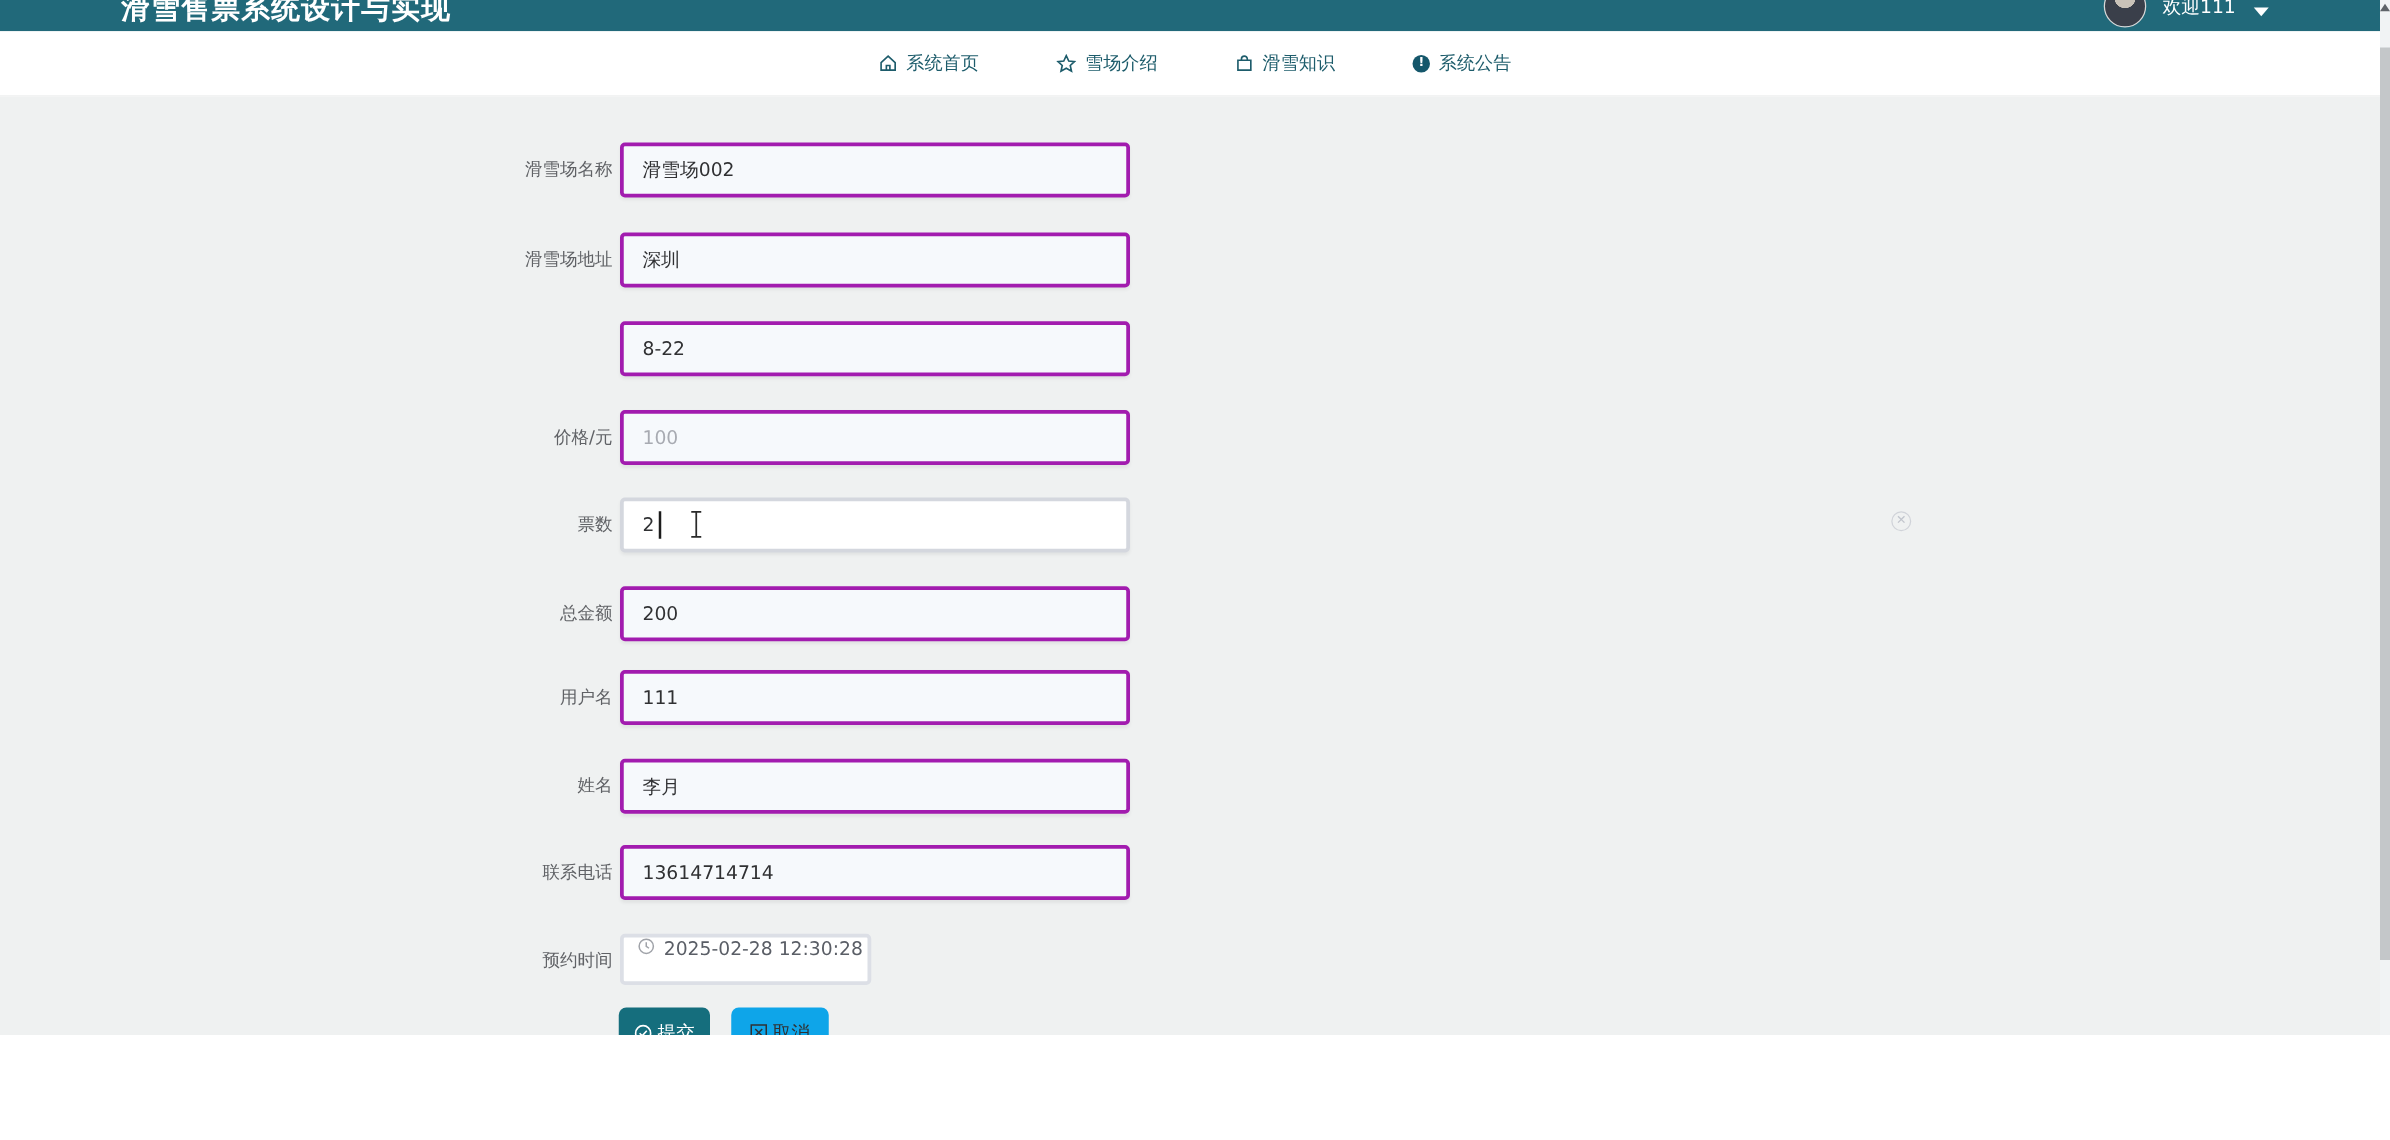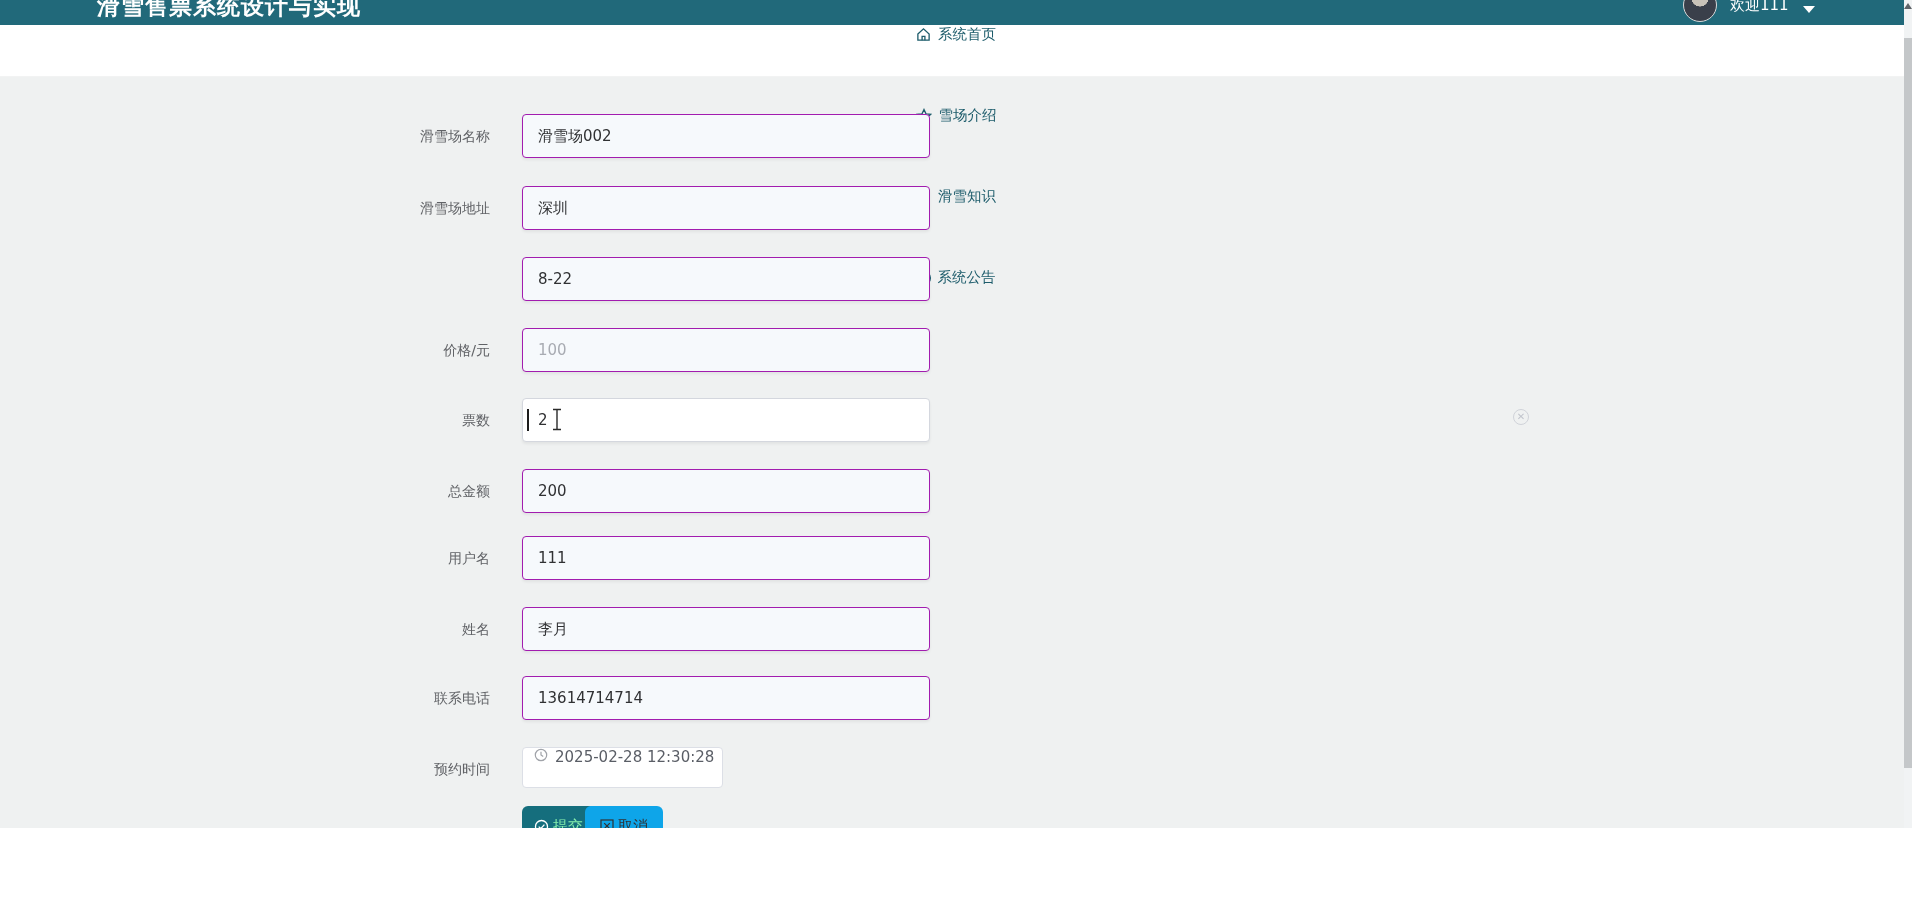--- a/index.html
+++ b/index.html
@@ -11,49 +11,49 @@
   .header { position:absolute; left:0; top:0; width:1912px; height:25px; background:#21697a; }
   .app-title { position:absolute; left:97px; top:-9px; font-size:23px; font-weight:bold; color:#ffffff; letter-spacing:1px; white-space:nowrap; }
   .avatar { position:absolute; left:1683px; top:-12px; width:34px; height:34px; border-radius:50%;
             background:radial-gradient(circle at 50% 28%, #c9c2b8 0 30%, #3a3f4a 31% 100%); border:1px solid #d8d8d8; }
   .welcome { position:absolute; left:1730px; top:-5px; font-size:15px; color:#ffffff; line-height:20px; white-space:nowrap; }
   .caret-down { position:absolute; left:1803px; top:6px; width:0; height:0;
             border-left:6px solid transparent; border-right:6px solid transparent; border-top:7px solid #ffffff; }
 
   
   .nav { position:absolute; left:0; top:25px; width:1912px; height:52px; background:#ffffff;
-         display:flex; justify-content:flex-start; align-items:center; gap:62px; border-bottom:1px solid #f2f3f3;flex-direction:column; }
+         display:flex; justify-content:center; align-items:center; gap:62px; border-bottom:1px solid #f2f3f3; }
   .nav-item { display:flex; align-items:center; gap:7px; font-size:14.5px; color:#1d5c6b; cursor:pointer; }
   .nav-item svg { display:block; }
   .badge-info { width:14px; height:14px; border-radius:50%; background:#15576b; color:#fff; font-size:10px;
                 font-weight:bold; text-align:center; line-height:14px; }
 
   
   .frow { position:absolute; left:0; width:1912px; height:44px; }
   .flabel { position:absolute; left:0; top:0; width:490px; height:44px; line-height:44px;
             text-align:right; font-size:14px; color:#606266; }
-  .fbox { position:absolute; left:522px; top:0; width:408px; height:44px; background:#f6f9fc;
-          border:1px solid #a21caf; border-radius:4px; box-shadow:0 2px 3px rgba(0,0,0,.06); }
+  .fbox { position:absolute; left:496px; top:0; width:408px; height:44px; background:#f6f9fc;
+          border:3px solid #a21caf; border-radius:4px; box-shadow:0 2px 3px rgba(0,0,0,.06); }
   .fbox input { width:100%; height:100%; border:none; outline:none; background:transparent;
                 padding:0 15px; font-size:15px; color:#303133; font-family:inherit; }
   .fbox.muted input { color:#a8abb2; }
   .fbox.focused { background:#ffffff; border-color:#d4d7de; }
   .fbox.datetime { width:201px; height:41px; background:#ffffff; border-color:#dcdfe6; box-shadow:none;
                    display:flex; padding-left:11px; gap:7px; }
   .fbox.datetime .dt-text { font-size:15px; color:#5a5e66; white-space:nowrap; }
 
   .text-caret { position:absolute; left:527px; top:409px; width:1.5px; height:22px; background:#1c1c1c; }
   .ibeam { position:absolute; left:551px; top:408px; }
   .clear-icon { position:absolute; left:1513px; top:409px; width:16px; height:16px; border:1px solid #d0d3d9;
                 border-radius:50%; color:#c0c4cc; font-size:10px; line-height:14px; text-align:center; }
 
   
   .btn { position:absolute; top:806px; height:40px; border:none; border-radius:6px; font-size:15px;
          display:flex; align-items:center; justify-content:center; gap:4px; cursor:pointer; font-family:inherit; }
-  .btn-submit { left:522px; width:73px; background:#156e7d; color:#86efac; }
+  .btn-submit { left:495px; width:73px; background:#156e7d; color:#ffffff; }
   .btn-cancel { left:585px; width:78px; background:#0ea5e9; color:#303133; }
 
   
   .footer { position:absolute; left:0; top:867px; width:1912px; height:45px; background:#126479; }
 
   
   .ime-bar { position:absolute; left:1747px; top:893px; width:165px; height:19px; background:#ffffff;
              border-radius:4px 0 0 0; display:flex; align-items:center; gap:9px; padding-left:10px; }
   .sogou-logo { position:absolute; left:1712px; top:888px; width:34px; height:24px; background:#f4502a;
                 border-radius:6px; color:#fff; font-weight:bold; font-style:italic; font-size:19px;

